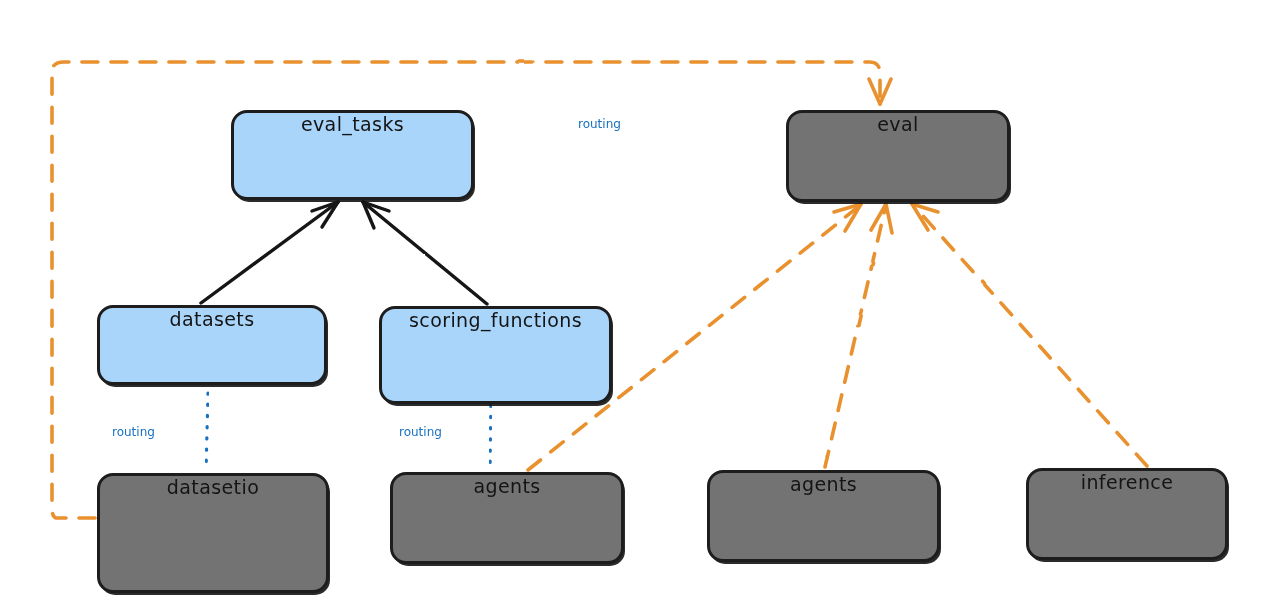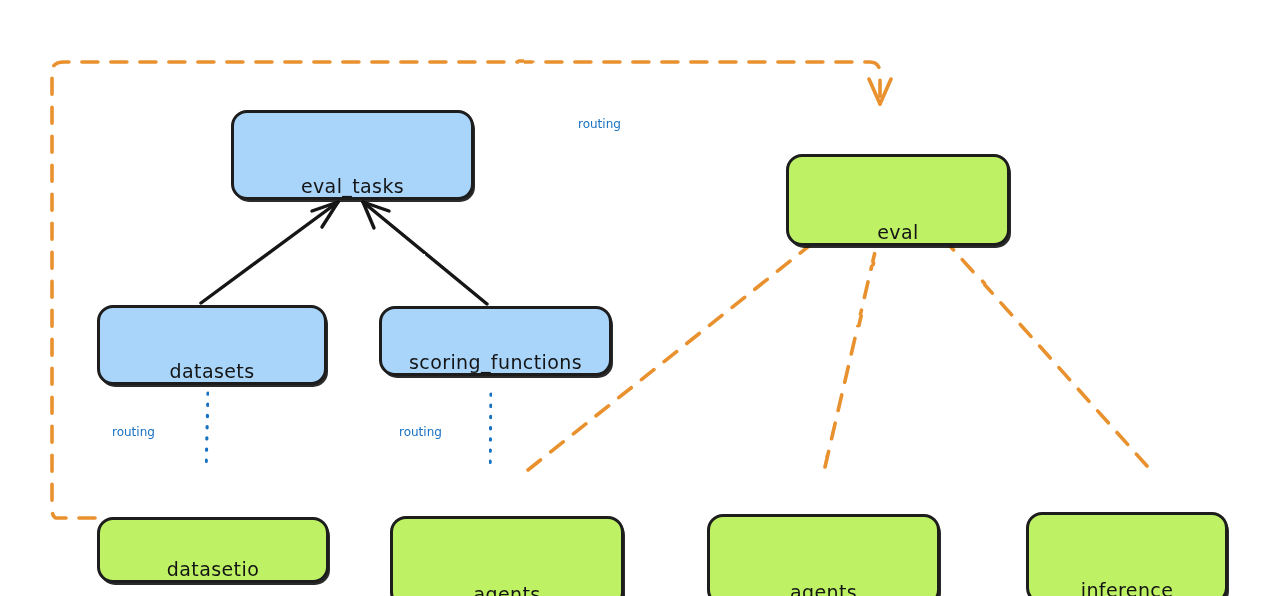--- a/index.html
+++ b/index.html
@@ -23,26 +23,26 @@
     top: 0;
     width: 1280px;
     height: 596px;
   }
   .node {
     position: absolute;
     box-sizing: border-box;
     border: 3px solid #1d1d1d;
     border-radius: 16px;
     display: flex;
-    align-items: flex-end;
+    align-items: flex-start;
     justify-content: center;
     box-shadow: 2px 3px 0 -1px rgba(20,20,20,0.9);
   }
   .node.blue { background: #a9d5fa; }
-  .node.green { background: #bef264; margin-top: 44px; }
+  .node.green { background: #737373; }
   .node-label {
     font-family: "DejaVu Sans", sans-serif;
     font-size: 19px;
     color: #141414;
     letter-spacing: 0.4px;
     white-space: nowrap;
     user-select: none;
   }
   .edge-label {
     position: absolute;
@@ -124,25 +124,25 @@
   </div>
 
   <div class="node green" style="left:786px; top:110px; width:224px; height:92px;">
     <span class="node-label">eval</span>
   </div>
 
   <div class="node blue" style="left:97px; top:305px; width:230px; height:80px;">
     <span class="node-label">datasets</span>
   </div>
 
-  <div class="node blue" style="left:379px; top:306px; width:233px; height:70px;">
+  <div class="node blue" style="left:379px; top:306px; width:233px; height:98px;">
     <span class="node-label">scoring_functions</span>
   </div>
 
-  <div class="node green" style="left:97px; top:473px; width:232px; height:66px;">
+  <div class="node green" style="left:97px; top:473px; width:232px; height:120px;">
     <span class="node-label">datasetio</span>
   </div>
 
   <div class="node green" style="left:390px; top:472px; width:234px; height:92px;">
     <span class="node-label">agents</span>
   </div>
 
   <div class="node green" style="left:707px; top:470px; width:233px; height:92px;">
     <span class="node-label">agents</span>
   </div>

